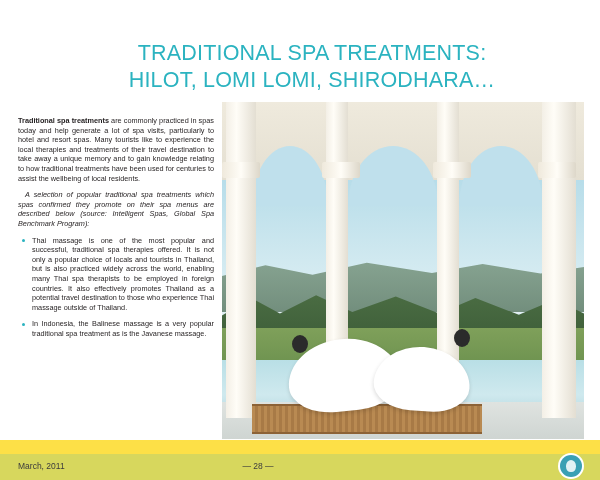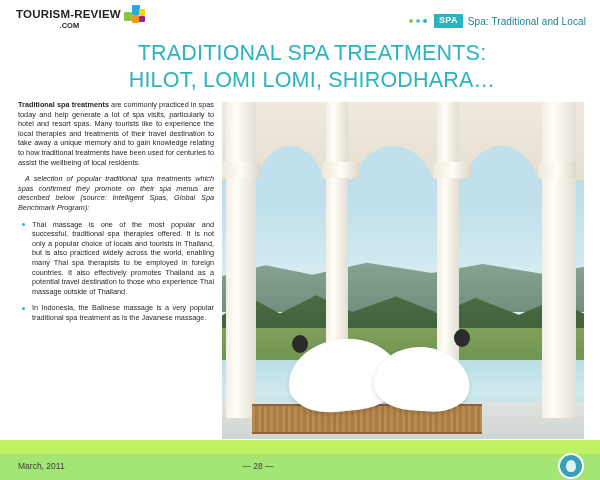--- a/index.html
+++ b/index.html
@@ -126,21 +126,21 @@
     font-size: 21.5px;
     line-height: 27px;
     letter-spacing: 0.2px;
     font-family: "Liberation Sans", sans-serif;
   }
 
   
   .text-col {
     position: absolute;
     left: 18px;
-    top: 100px;
+    top: 116px;
     width: 196px;
     font-size: 7.3px;
     line-height: 9.6px;
     color: #231f20;
     text-align: justify;
   }
   .text-col p {
     margin: 0 0 7px 0;
   }
   .text-col p.indent {
@@ -274,21 +274,21 @@
   .head-a { left: 70px; bottom: 86px; }
   .head-b { left: 232px; bottom: 92px; }
 
   
   .footer {
     position: absolute;
     left: 0;
     bottom: 0;
     width: 600px;
     height: 40px;
-    background: #bef264;
+    background: #fde047;
   }
   .footer-bar {
     position: absolute;
     left: 0;
     bottom: 0;
     width: 600px;
     height: 26px;
     background: #2bb3c0;
     opacity: .18;
   }
@@ -326,45 +326,20 @@
     border-radius: 50% 50% 45% 45%;
     background: #ffffff;
     opacity: .85;
   }
 </style>
 </head>
 <body>
 
 <div class="page">
 
-  <div class="header">
-    <div class="brand">
-      <div class="brand-text">
-        <span class="brand-name">TOURISM-REVIEW</span>
-        <span class="brand-com">.COM</span>
-      </div>
-      <span class="brand-logo">
-        <i class="sq-green"></i>
-          <i class="sq-blue"></i>
-          <i class="sq-orange"></i>
-          <i class="sq-yellow"></i>
-          <i class="sq-purple"></i>
-      </span>
-    </div>
-
-    <div class="header-right">
-      <span class="dots">
-          <b class="d1"></b>
-          <b class="d2"></b>
-          <b class="d3"></b>
-        </span>
-      <span class="spa-tag">SPA</span>
-      <span class="header-sub">Spa: Traditional and Local</span>
-    </div>
-  </div>
 
   <div class="title-block">
     <div class="title-line">TRADITIONAL SPA TREATMENTS:</div>
     <div class="title-line">HILOT, LOMI LOMI, SHIRODHARA…</div>
   </div>
 
   <div class="text-col">
     <p><span class="lead-in">Traditional spa treatments</span><span> are commonly practiced in spas today and help generate a lot of spa visits, particularly to hotel and resort spas. Many tourists like to experience the local therapies and treatments of their travel destination to take away a unique memory and to gain knowledge relating to how traditional treatments have been used for centuries to assist the wellbeing of local residents.</span></p>
     <p class="indent">A selection of popular traditional spa treatments which spas confirmed they promote on their spa menus are described below (source: Intelligent Spas, Global Spa Benchmark Program):</p>
     <ul class="bullets">

